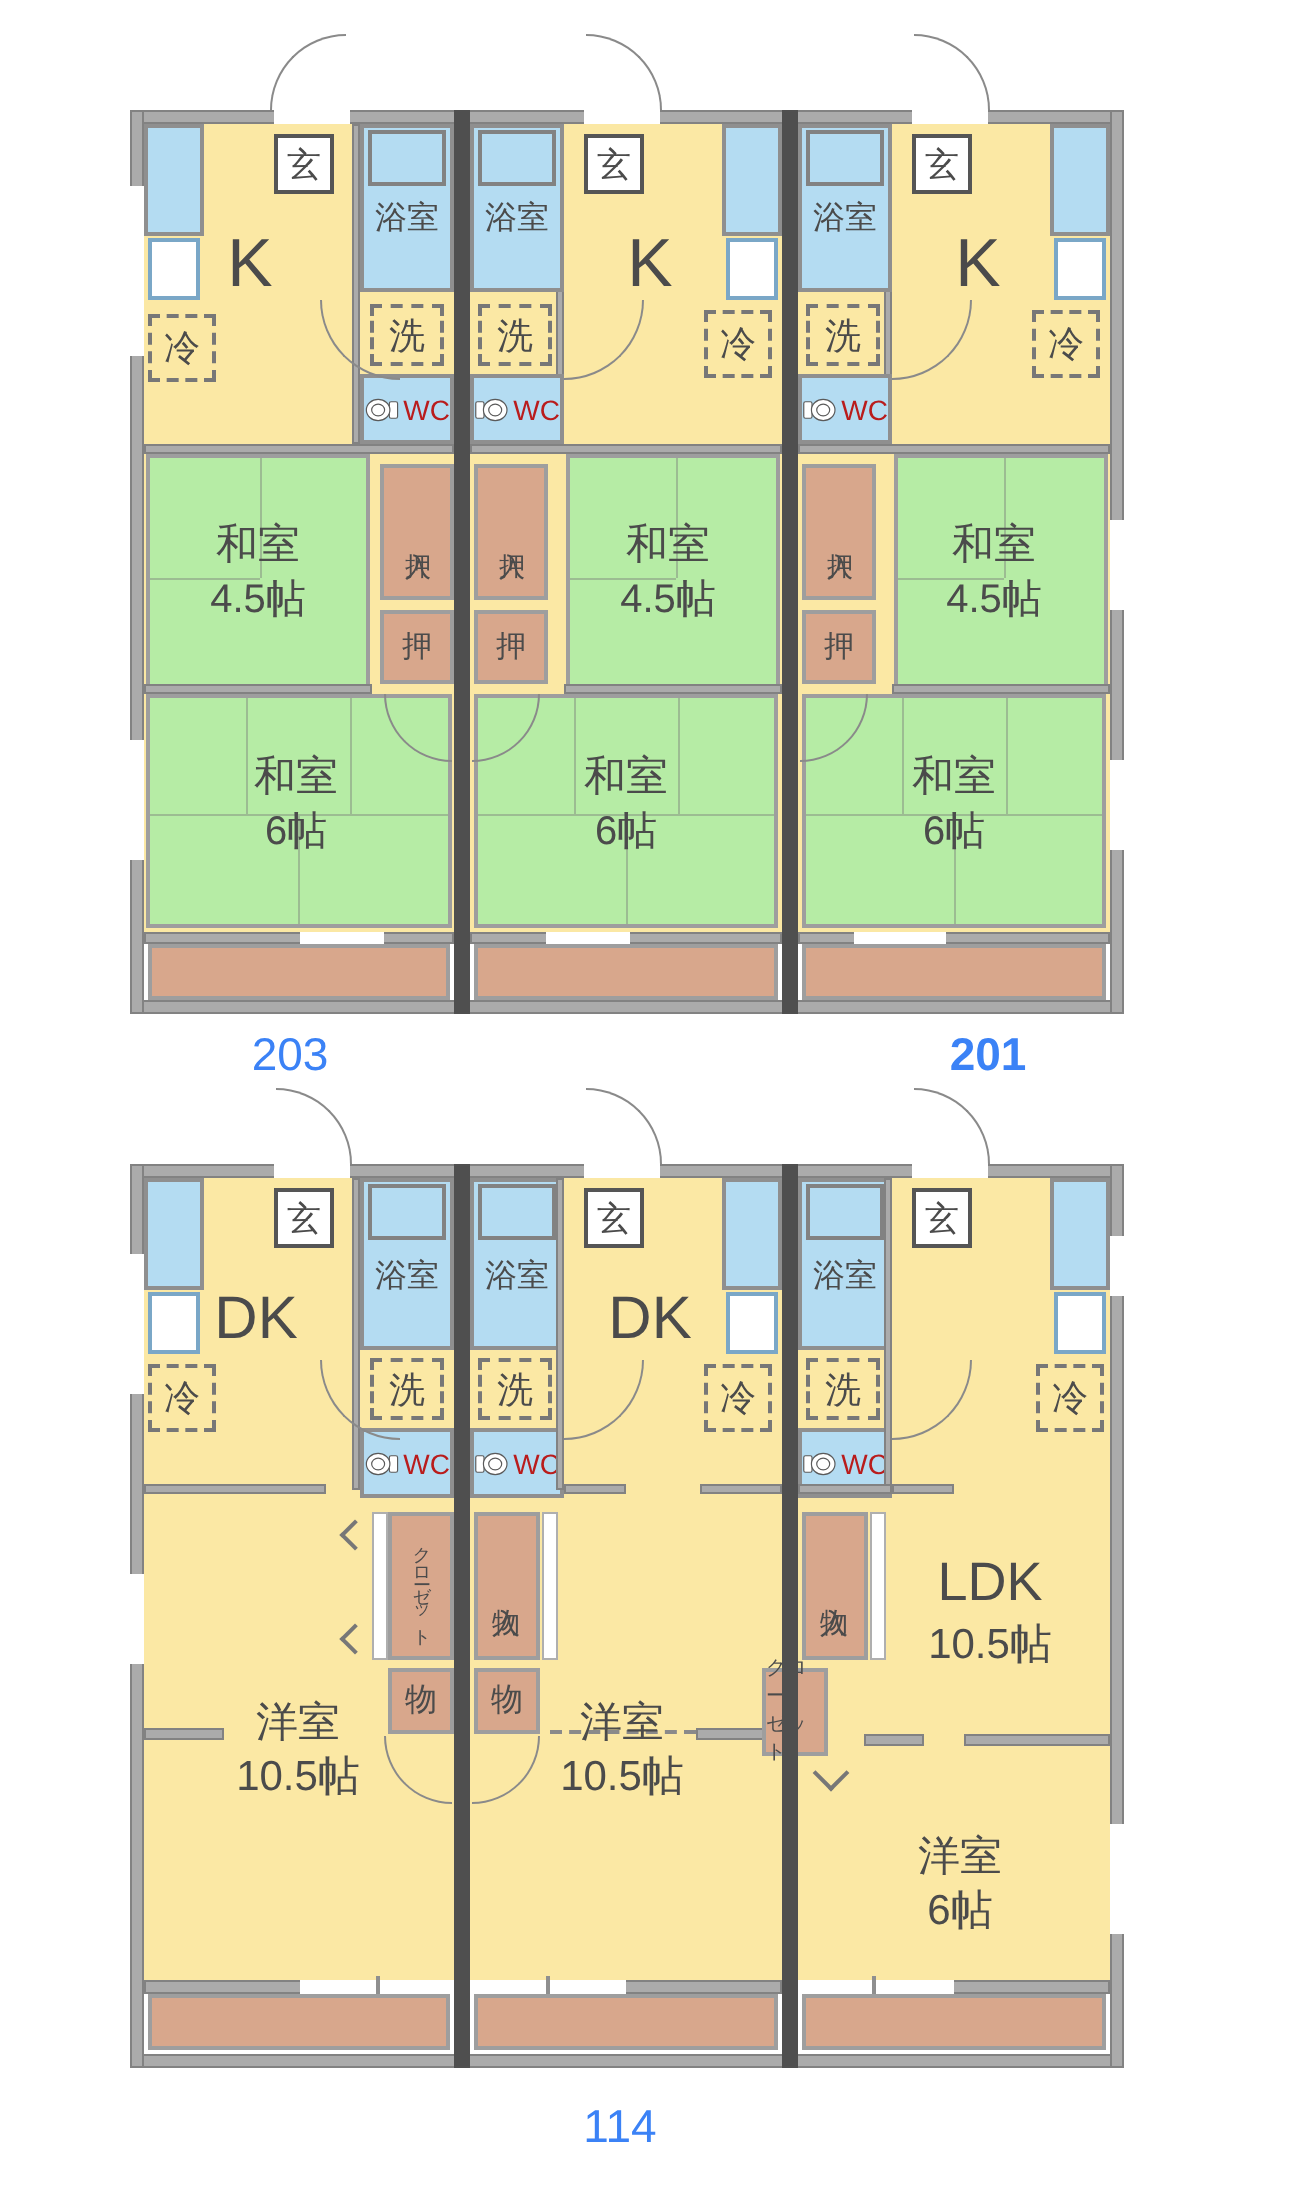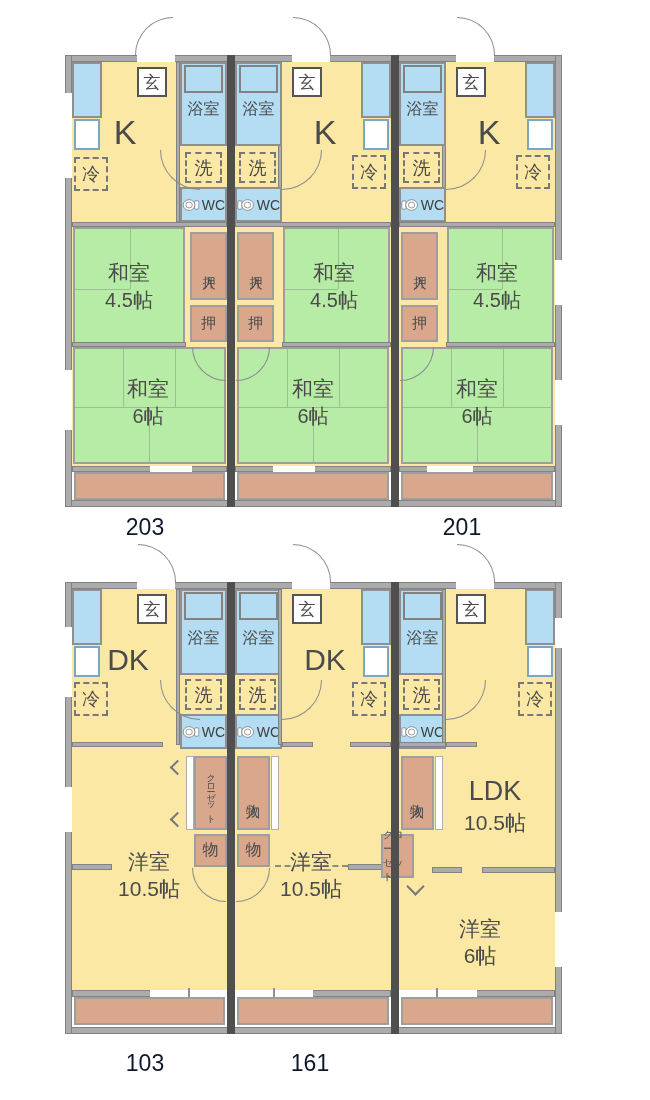--- a/index.html
+++ b/index.html
@@ -23,25 +23,25 @@
   .l2{display:flex;flex-direction:column;align-items:center;justify-content:center;line-height:1.3;}
   .vt{writing-mode:vertical-rl;text-orientation:upright;letter-spacing:0;}
   .arc-tl{border-left:1.5px solid #8A8A8A;border-top:1.5px solid #8A8A8A;border-top-left-radius:100%;}
   .arc-tr{border-right:1.5px solid #8A8A8A;border-top:1.5px solid #8A8A8A;border-top-right-radius:100%;}
   .arc-bl{border-left:1.5px solid #8A8A8A;border-bottom:1.5px solid #8A8A8A;border-bottom-left-radius:100%;}
   .arc-br{border-right:1.5px solid #8A8A8A;border-bottom:1.5px solid #8A8A8A;border-bottom-right-radius:100%;}
   .chevL{border-left:2px solid #777;border-bottom:2px solid #777;transform:rotate(45deg);background:transparent;}
   .chevD{border-left:2px solid #777;border-bottom:2px solid #777;transform:rotate(-45deg);background:transparent;}
   .tick{background:#8F8F8F;}
   .tl{background:#9CBC92;}
-  .wc{display:flex;align-items:center;justify-content:center;gap:2px;font-size:14px;color:#404040;}
+  .wc{display:flex;align-items:center;justify-content:center;gap:2px;font-size:14px;color:#b91c1c;}
   .wc.mir{flex-direction:row-reverse;}
   .wc.mir svg{transform:scaleX(-1);}
   .dashline{border-top:2px dashed #8A8A8A;background:transparent;}
-  .unitnum{font-size:23px;color:#0f172a;}
+  .unitnum{font-size:23px;color:#3b82f6;}
 </style>
 </head>
 <body>
 
 <div class="canvas">
 
   <div class="floor" style="top:55px;">
 
     <div class="a wall" style="left:0;top:0;width:497px;height:7px;"></div>
     <div class="a wall" style="left:0;top:445px;width:497px;height:7px;"></div>
@@ -204,21 +204,21 @@
       <div class="a arc-tr" style="left:392px;top:-38px;width:38px;height:38px;"></div>
       <div class="a arc-br" style="left:381px;top:95px;width:40px;height:40px;"></div>
       <div class="a arc-br" style="left:335px;top:292px;width:34px;height:34px;"></div>
     </div>
 
     <div class="a divider" style="left:162px;top:0;width:8px;height:452px;"></div>
     <div class="a divider" style="left:326px;top:0;width:8px;height:452px;"></div>
   </div>
 
   <div class="a lbl unitnum" style="left:95px;top:512px;width:100px;height:30px;">203</div>
-  <div class="a lbl unitnum" style="left:412px;top:512px;width:100px;height:30px;">201</div>
+  <div class="a lbl unitnum" style="left:444px;top:512px;width:100px;height:30px;font-weight:bold;">201</div>
 
   <div class="floor" style="top:582px;">
 
     <div class="a wall" style="left:0;top:0;width:497px;height:7px;"></div>
     <div class="a wall" style="left:0;top:445px;width:497px;height:7px;"></div>
     <div class="a wall" style="left:0;top:0;width:7px;height:452px;"></div>
     <div class="a wall" style="left:490px;top:0;width:7px;height:452px;"></div>
     <div class="a gap" style="left:0;top:45px;width:7px;height:70px;"></div>
     <div class="a gap" style="left:0;top:205px;width:7px;height:45px;"></div>
     <div class="a gap" style="left:490px;top:36px;width:7px;height:30px;"></div>
@@ -350,16 +350,15 @@
       <div class="a salmon" style="left:336px;top:415px;width:152px;height:28px;"></div>
       <div class="a gap" style="left:391px;top:0;width:38px;height:7px;"></div>
       <div class="a arc-tr" style="left:392px;top:-38px;width:38px;height:38px;"></div>
       <div class="a arc-br" style="left:381px;top:98px;width:40px;height:40px;"></div>
     </div>
 
     <div class="a divider" style="left:162px;top:0;width:8px;height:452px;"></div>
     <div class="a divider" style="left:326px;top:0;width:8px;height:452px;"></div>
   </div>
 
-  <div class="a lbl unitnum" style="left:95px;top:1048px;width:100px;height:30px;">103</div>
-  <div class="a lbl unitnum" style="left:260px;top:1048px;width:100px;height:30px;">161</div>
+  <div class="a lbl unitnum" style="left:260px;top:1048px;width:100px;height:30px;">114</div>
 
 </div>
 
 </body></html>

